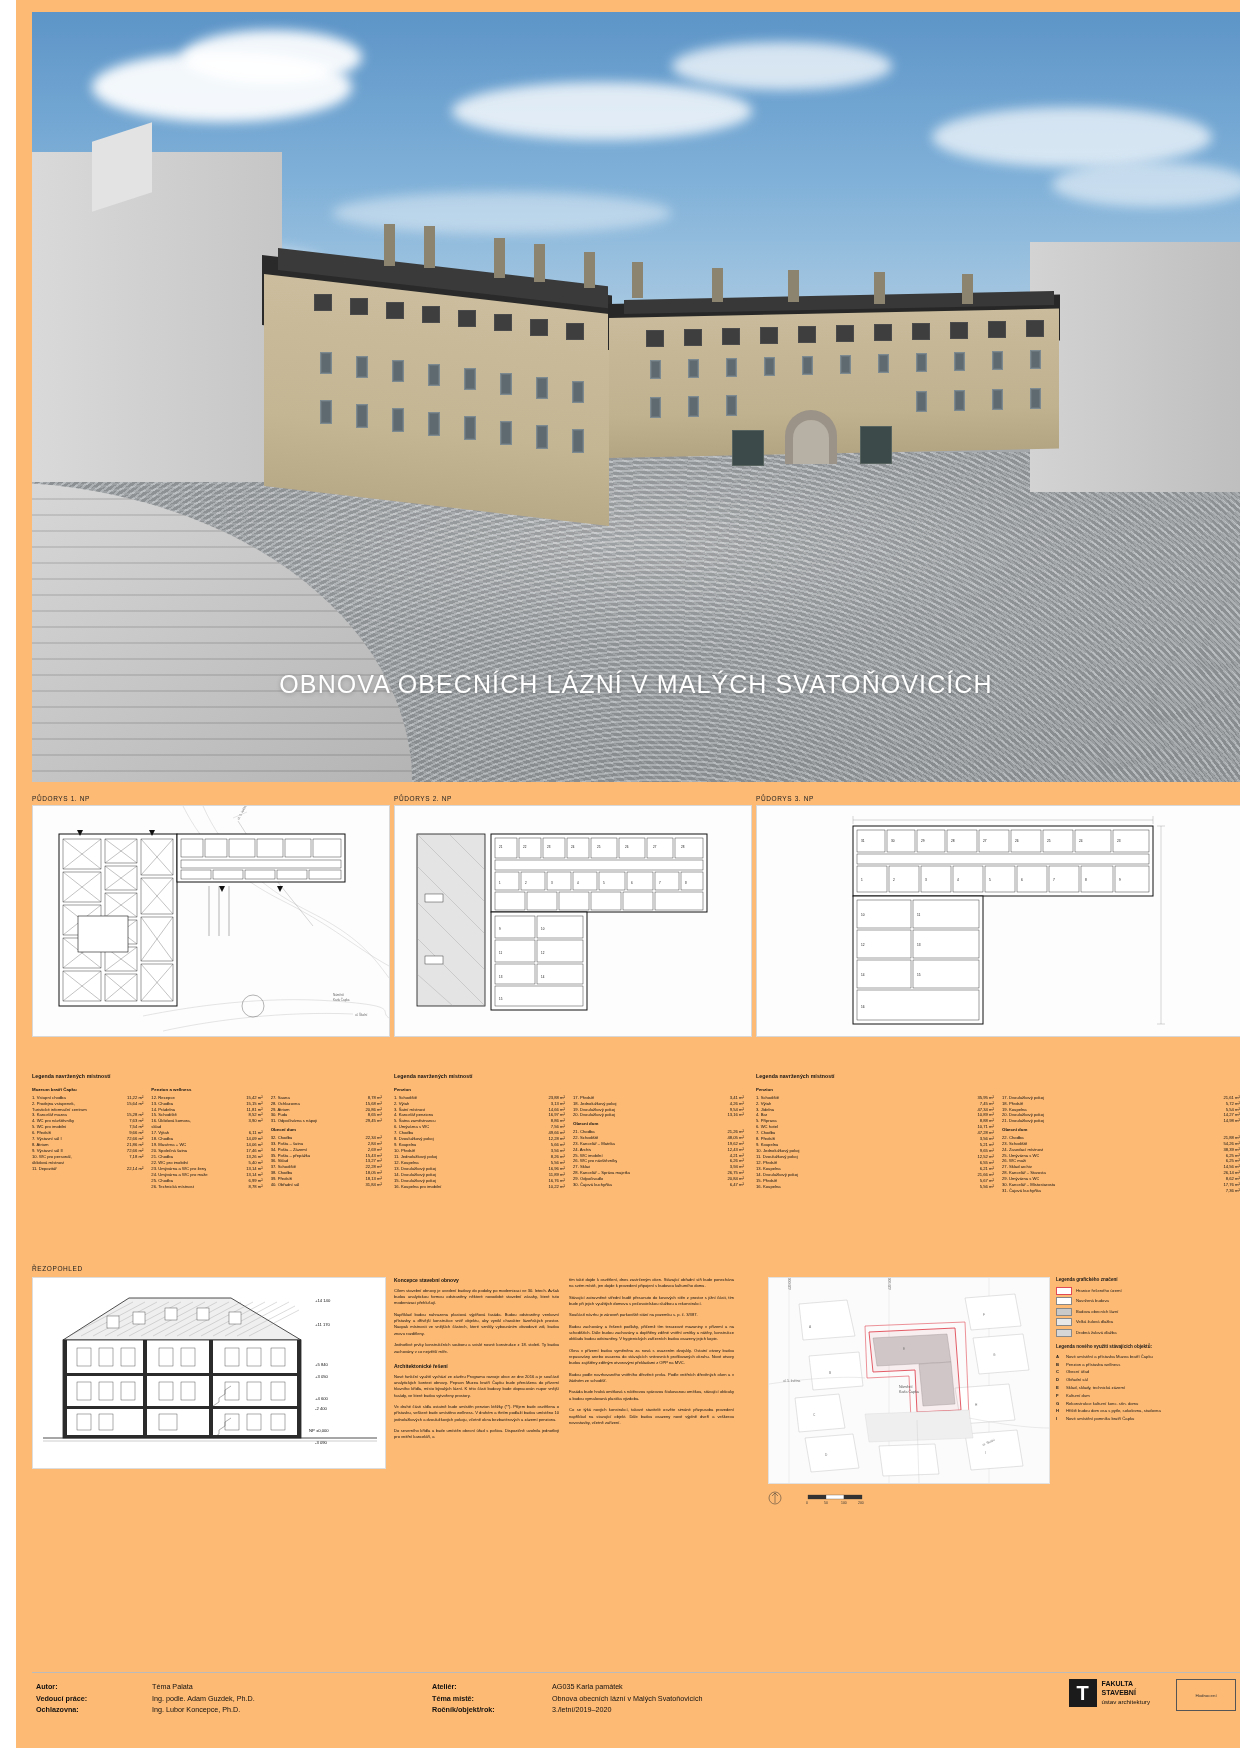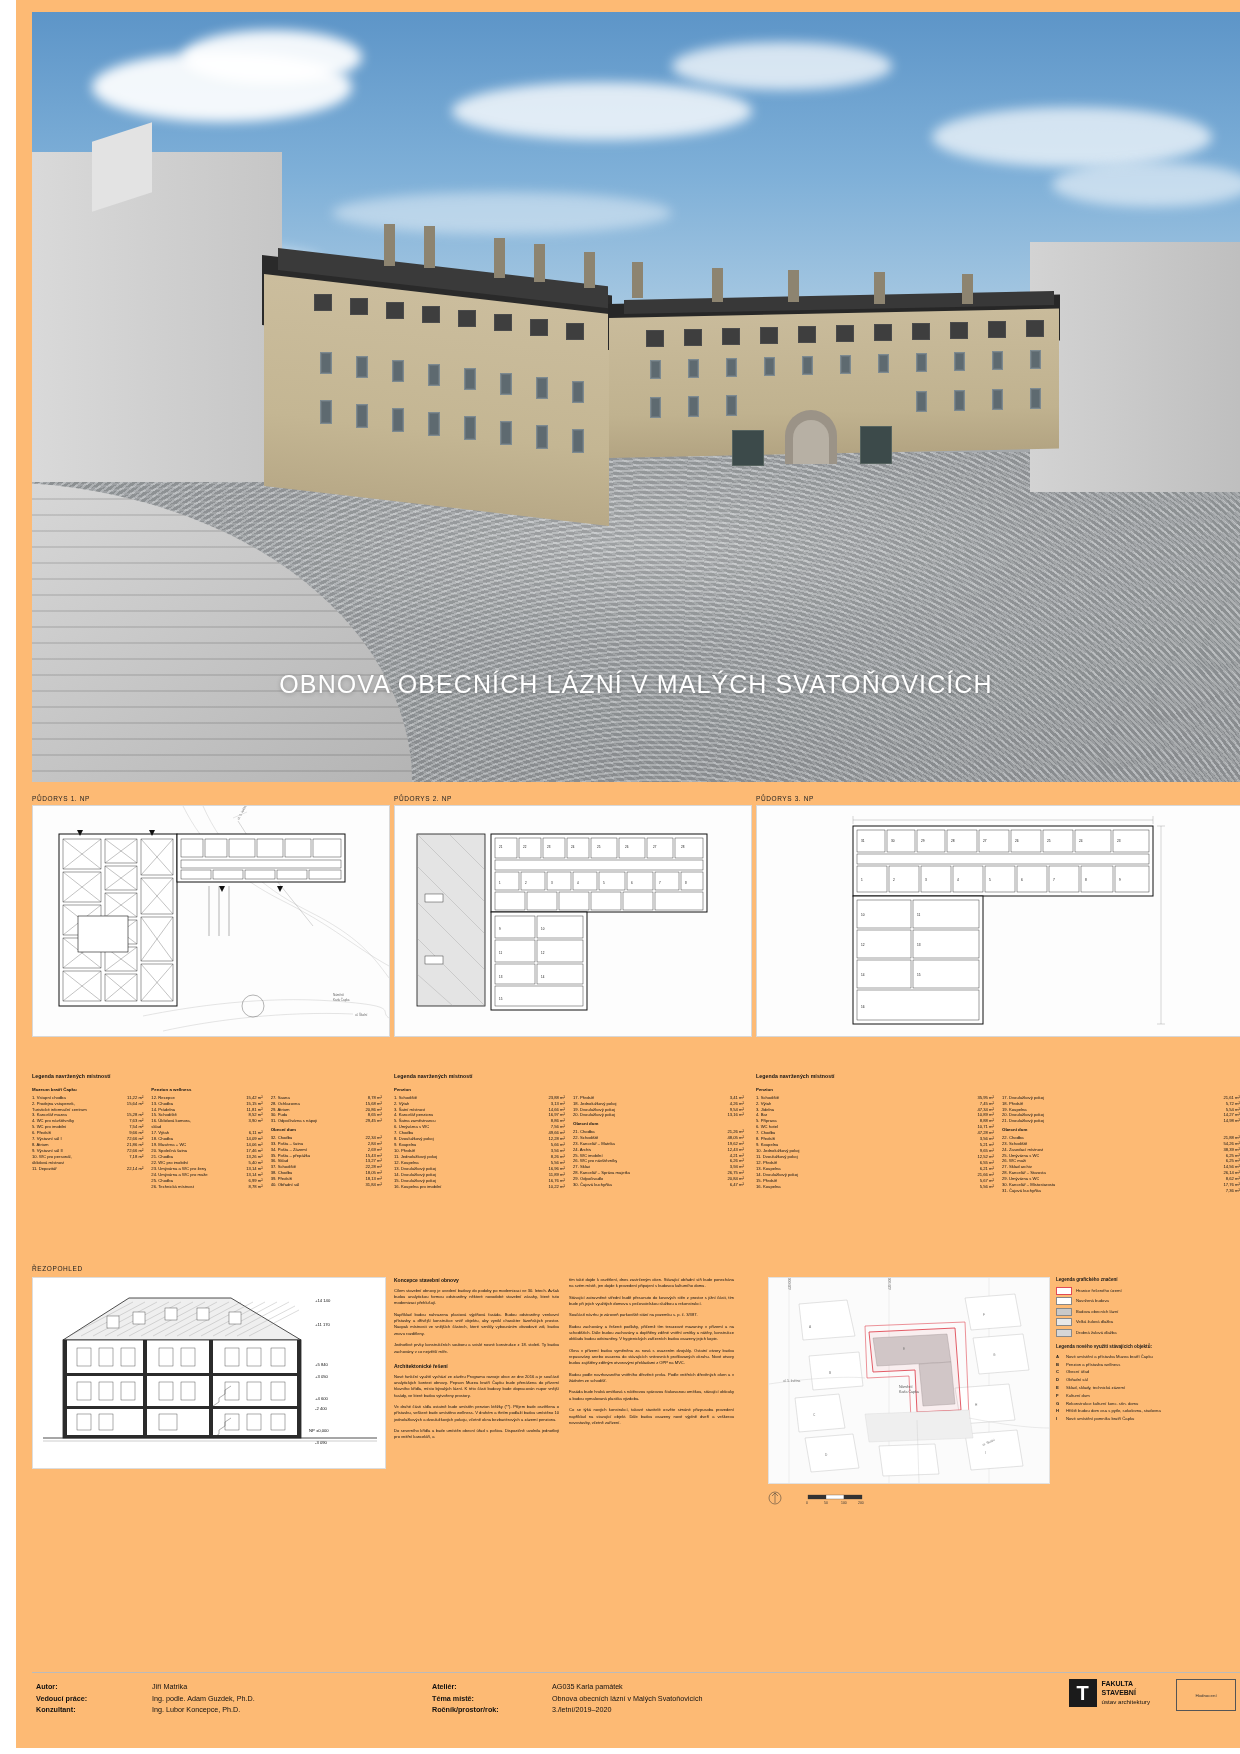--- a/index.html
+++ b/index.html
@@ -1433,31 +1433,31 @@
           <span class="lg-key">I</span>
           <span>Nové umístění pomníku bratří Čapků</span>
         </div>
     </div>
   </div>
 
   <div class="footer">
     <div class="f-col fc1">
       <div class="f-row b">Autor:</div>
       <div class="f-row b">Vedoucí práce:</div>
-      <div class="f-row b">Konzultant:</div>
+      <div class="f-row b">Ochlazovna:</div>
     </div>
     <div class="f-col fc2">
-      <div class="f-row">Jiří Matrika</div>
+      <div class="f-row">Téma Palata</div>
       <div class="f-row">Ing. podle. Adam Guzdek, Ph.D.</div>
       <div class="f-row">Ing. Lubor Koncepce, Ph.D.</div>
     </div>
     <div class="f-col fc3">
       <div class="f-row b">Ateliér:</div>
       <div class="f-row b">Téma místě:</div>
-      <div class="f-row b">Ročník/prostor/rok:</div>
+      <div class="f-row b">Ročník/objekt/rok:</div>
     </div>
     <div class="f-col fc4">
       <div class="f-row">AG035 Karla památek</div>
       <div class="f-row">Obnova obecních lázní v Malých Svatoňovicích</div>
       <div class="f-row">3./letní/2019–2020</div>
     </div>
 
     <div class="logo">
       <div class="logo-mark">T</div>
       <div class="logo-text">

